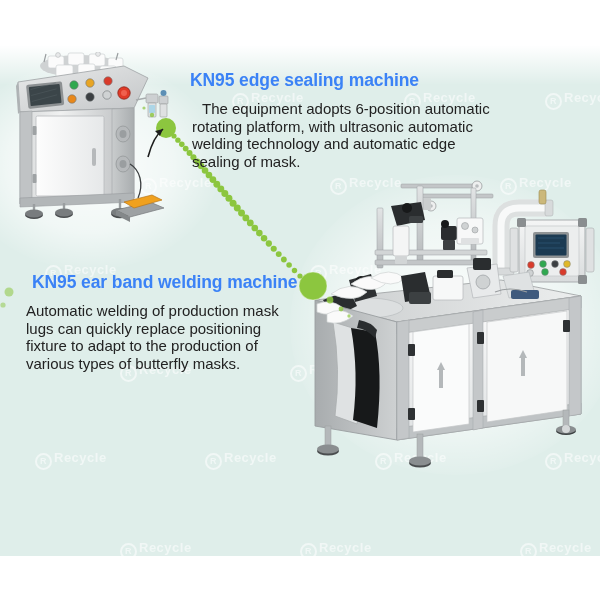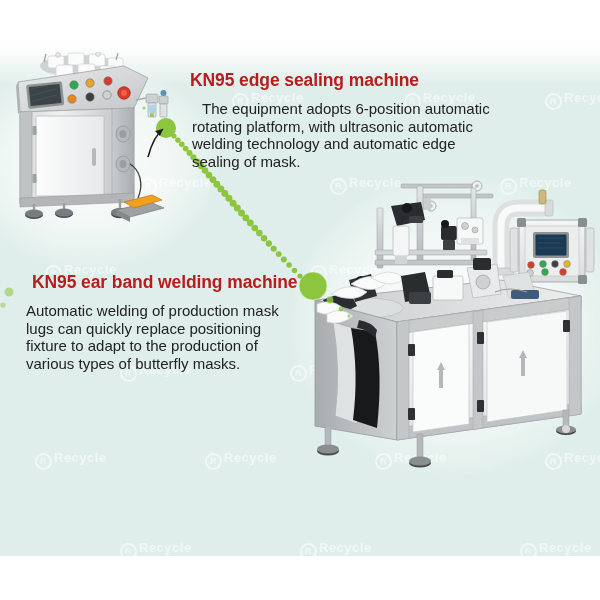--- a/index.html
+++ b/index.html
@@ -77,21 +77,21 @@
     text-align: center;
     margin-right: 2px;
     vertical-align: -2px;
   }
 
   
   .heading {
     position: absolute;
     font-size: 17.5px;
     font-weight: bold;
-    color: #b91c1c;
+    color: #3b82f6;
     white-space: nowrap;
     letter-spacing: -0.1px;
   }
   .body-text {
     position: absolute;
     font-size: 15px;
     line-height: 17.5px;
     color: #222222;
   }
   #heading-1 { left: 190px; top: 70px; }

